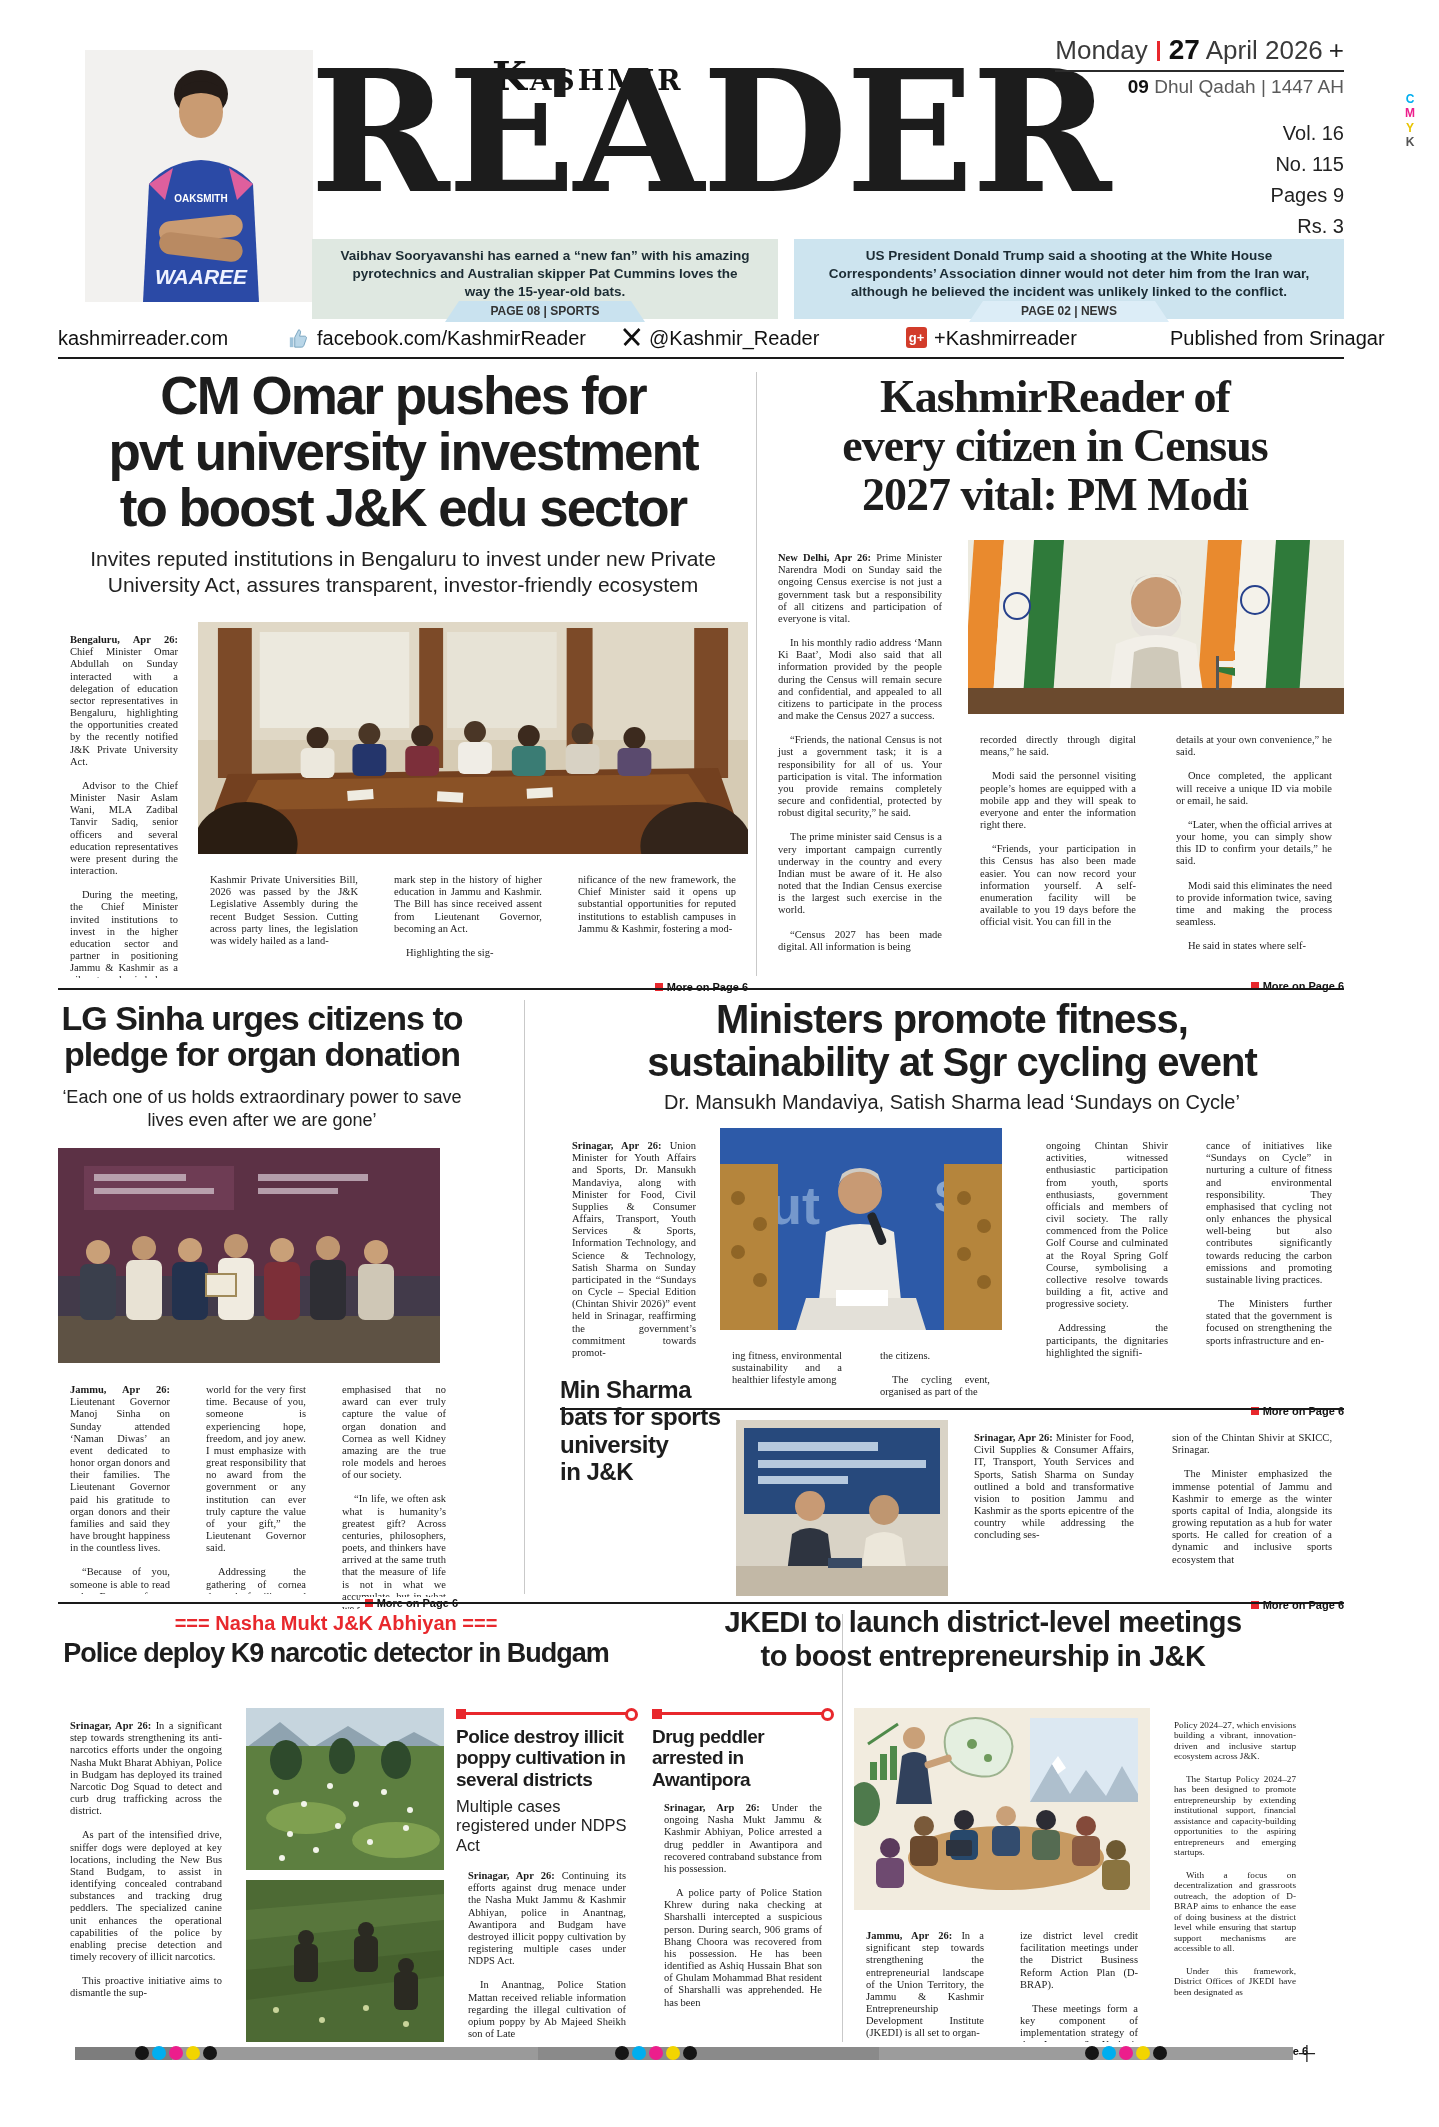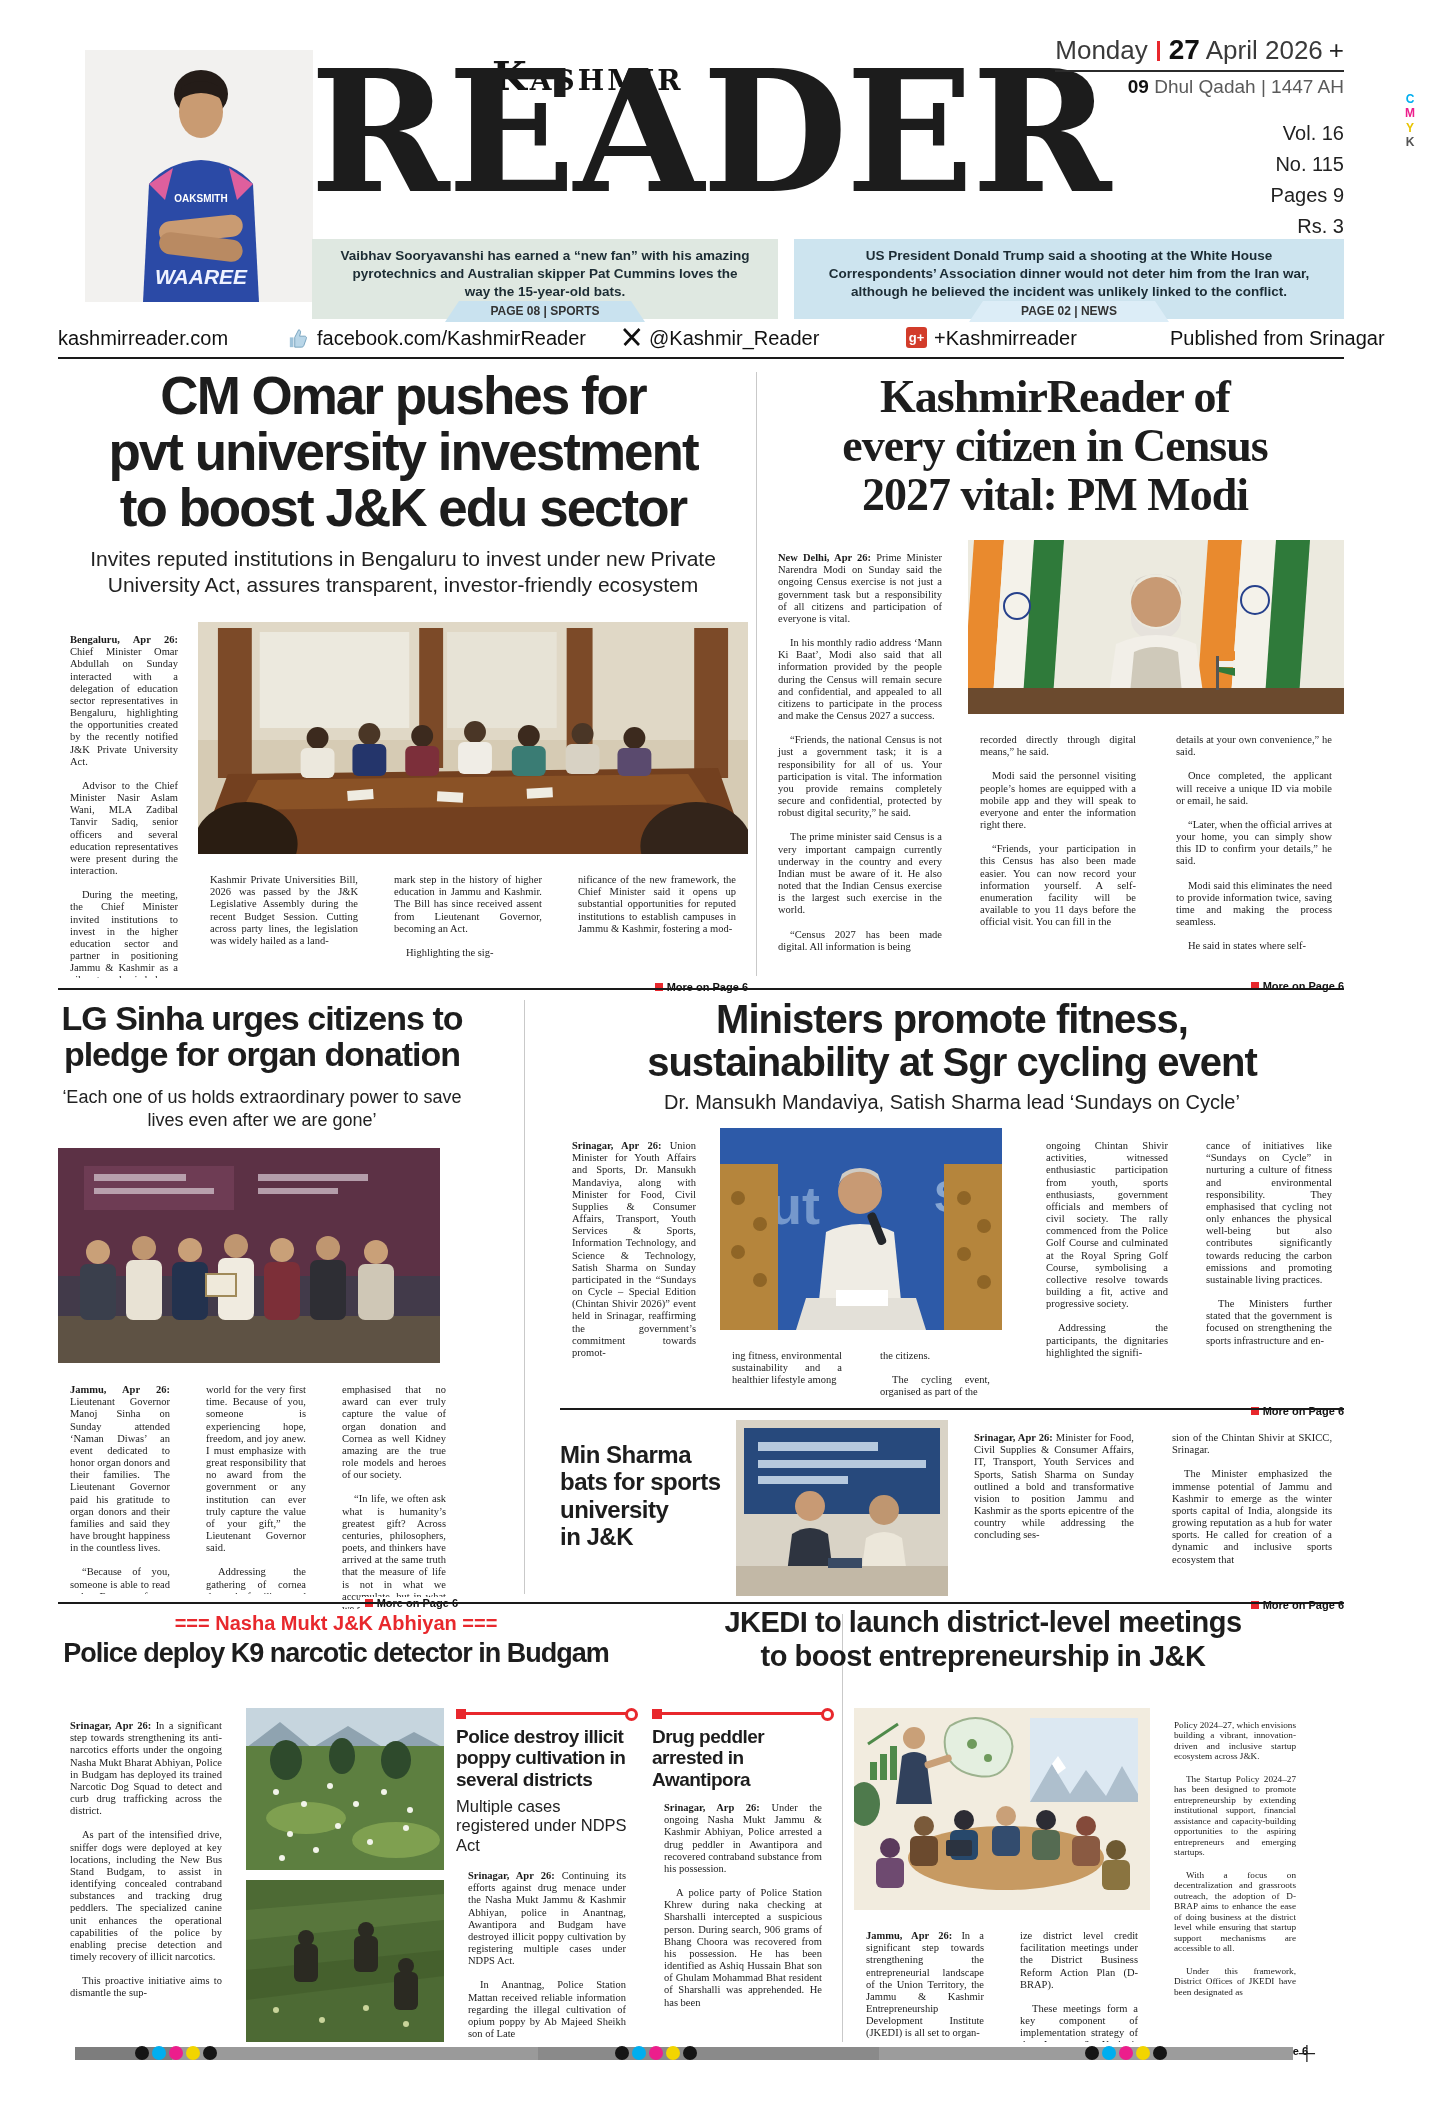--- a/index.html
+++ b/index.html
@@ -33,21 +33,21 @@
   
   .hl{font-family:"Liberation Sans",sans-serif;font-weight:700;color:#1d1d1d;text-align:center}
   .hl span{display:block}
   .lead-hl{left:58px;top:368px;width:690px;font-size:53px;line-height:1.06;letter-spacing:-2px;font-weight:800}
   .lead-sub{left:83px;top:546px;width:640px;font:21px/1.22 "Liberation Sans",sans-serif;color:#222;text-align:center}
   .census-hl{left:766px;top:372px;width:578px;font-family:"Liberation Serif",serif;font-size:46px;line-height:1.07;letter-spacing:-1px}
   .lg-hl{left:58px;top:1000px;width:408px;font-size:34px;line-height:1.07;letter-spacing:-1px}
   .lg-sub{left:58px;top:1086px;width:408px;font:18px/1.3 "Liberation Sans",sans-serif;color:#222;text-align:center}
   .min-hl{left:560px;top:998px;width:784px;font-size:40px;line-height:1.07;letter-spacing:-1px}
   .min-sub{left:560px;top:1090px;width:784px;font:20px/1.2 "Liberation Sans",sans-serif;color:#222;text-align:center}
-  .sharma-hl{left:560px;top:1441px;width:168px;font-size:24px;line-height:1.14;letter-spacing:-.5px;text-align:left;font-weight:800}
+  .sharma-hl{left:560px;top:1376px;width:168px;font-size:24px;line-height:1.14;letter-spacing:-.5px;text-align:left;font-weight:800}
   .kicker{left:58px;top:1612px;width:556px;font:700 20px "Liberation Sans",sans-serif;color:#e8282d;text-align:center}
   .k9-hl{left:58px;top:1638px;width:556px;font-size:27px;letter-spacing:-1px;white-space:nowrap}
   .jkedi-hl{left:630px;top:1606px;width:706px;font-size:29px;line-height:1.16;letter-spacing:-.5px}
   
   .bodycol{position:absolute;overflow:hidden;font:11.5px/1.17 "Liberation Serif",serif;text-align:justify;color:#1b1b1b}
   .bodycol.sm{font-size:10.5px;line-height:1.16}
   .bodycol.xs{font-size:9.2px;line-height:1.14}
   .bodycol p{margin:12px}
   .bodycol p.ind{text-indent:12px}
   .bodycol b{font-weight:700}
@@ -245,21 +245,21 @@
       <rect y="148" width="376" height="26" fill="#6b4a2e"></rect>
       <rect x="248" y="116" width="3" height="34" fill="#555"></rect>
       <path d="M251 116 l16 -5 v9 l-16 1 z" fill="#e98a2e"></path>
         <path d="M251 121 h16 v6 h-16 z" fill="#f2f0ea"></path>
         <path d="M251 127 l16 1 v8 l-16 -4 z" fill="#2f7a3a"></path>
     </svg>
   </div>
   <div class="bodycol sm" style="left:968px;top:722px;width:180px;height:255px">
       <p>recorded directly through digital means,” he said.</p>
       <p class="ind">Modi said the personnel visiting people’s homes are equipped with a mobile app and they will speak to everyone and enter the information right there.</p>
-      <p class="ind">“Friends, your participation in this Census has also been made easier. You can now record your information yourself. A self-enumeration facility will be available to you 11 days before the official visit. You can fill in the</p>
+      <p class="ind">“Friends, your participation in this Census has also been made easier. You can now record your information yourself. A self-enumeration facility will be available to you 19 days before the official visit. You can fill in the</p>
     </div>
   <div class="bodycol sm hasmore" style="left:1164px;top:722px;width:180px;height:255px">
       <p>details at your own convenience,” he said.</p>
       <p class="ind">Once completed, the applicant will receive a unique ID via mobile or email, he said.</p>
       <p class="ind">“Later, when the official arrives at your home, you can simply show this ID to confirm your details,” he said.</p>
       <p class="ind">Modi said this eliminates the need to provide information twice, saving time and making the process seamless.</p>
       <p class="ind">He said in states where self-</p>
       <div class="more"><span class="sq"></span>More on Page 6</div>
     </div>
 

